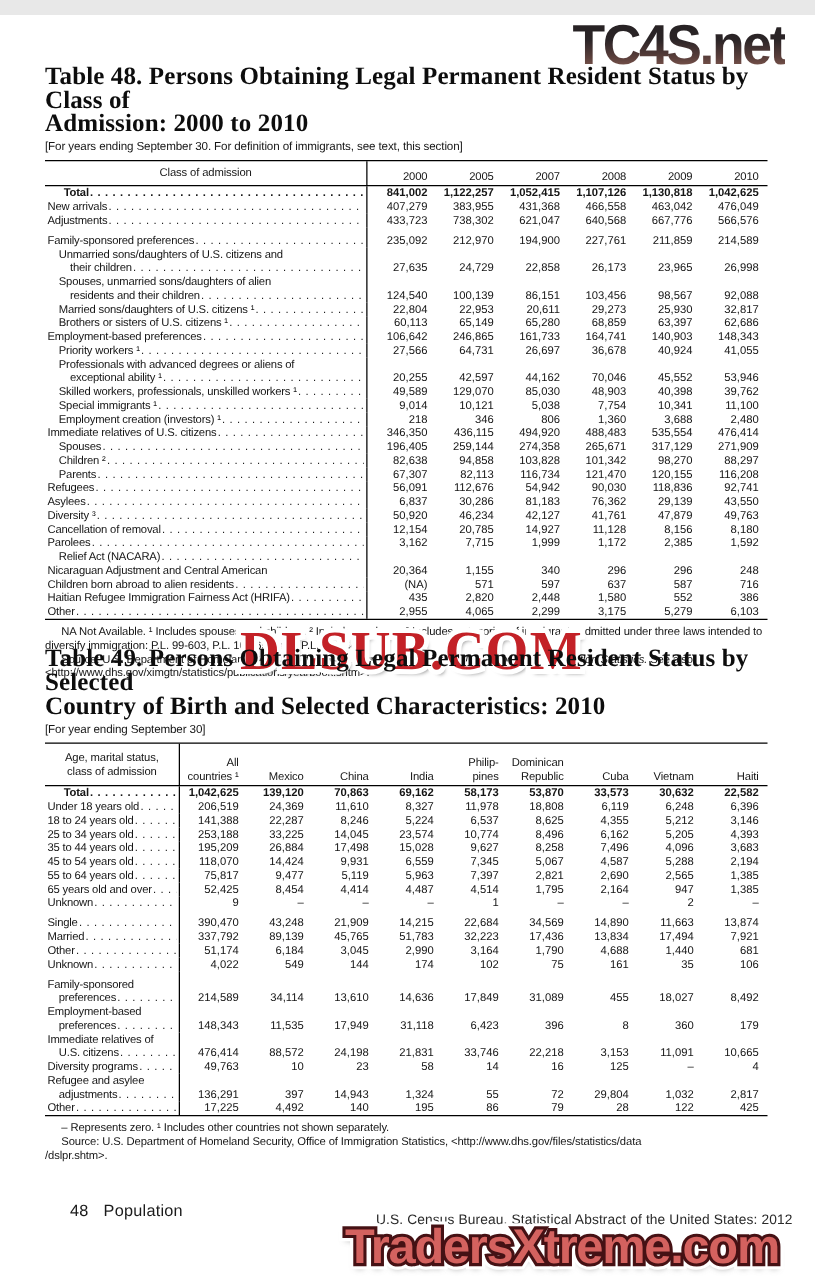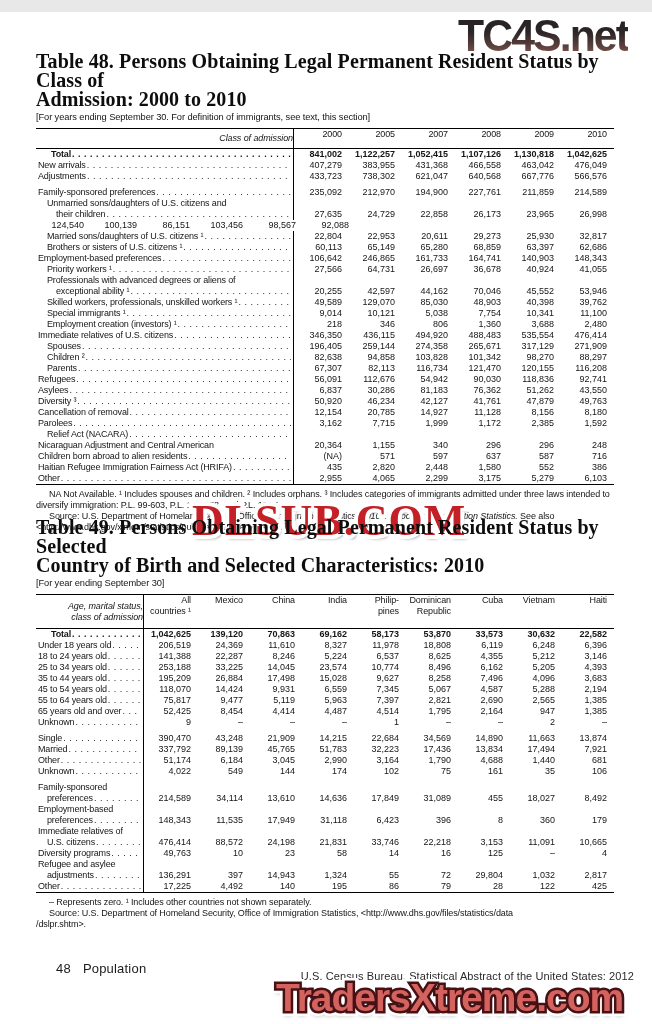--- a/index.html
+++ b/index.html
@@ -14,22 +14,22 @@
   .sec49{top:506px;}
   .tbl-title{
     font-family:"Liberation Serif",serif;font-weight:700;
     font-size:20px;line-height:19px;margin:0;color:#0d0d0d;
     letter-spacing:.1px;
   }
   .bracket{font-size:9.3px;line-height:11px;margin:3px 0 5px 0;letter-spacing:-.1px;}
   
   .dtable{border-top:1.6px solid #000;border-bottom:1.3px solid #000;font-size:9px;line-height:11px;width:100%;}
   .thead{display:flex;border-bottom:1.4px solid #000;align-items:stretch;}
-  .thead .lblcell{display:flex;flex-direction:column;justify-content:center;align-items:flex-end;padding-left:0;font-style:italic;}
-  .thead .vcell{display:flex;flex-direction:column;padding-bottom:1px;}
+  .thead .lblcell{display:flex;flex-direction:column;justify-content:center;align-items:center;padding-left:0;}
+  .thead .vcell{display:flex;flex-direction:column;justify-content:flex-end;padding-bottom:1px;}
   .t48 .thead{height:19px;}
   .t49 .thead{height:33px;}
   .lblcell{border-right:1px solid #000;box-sizing:border-box;padding-left:2px;flex:0 0 auto;overflow:hidden;}
   .vcell{box-sizing:border-box;text-align:right;padding-right:5px;flex:0 0 auto;white-space:nowrap;}
   .t48 .lblcell{width:258px;}
   .t48 .vcell{width:53px;}
   .t49 .lblcell{width:108px;}
   .t49 .vcell{width:52px;}
   .hline{letter-spacing:-.1px;}
   .trow{display:flex;align-items:flex-start;}
@@ -170,20 +170,29 @@
             </div>
           </div>
           <div class="vcell">27,635</div>
           <div class="vcell">24,729</div>
           <div class="vcell">22,858</div>
           <div class="vcell">26,173</div>
           <div class="vcell">23,965</div>
           <div class="vcell">26,998</div>
         </div>
         <div class="trow ind2">
+          <div class="lblcell">
+            <div class="lline">
+              <span class="txt">Spouses, unmarried sons/daughters of alien</span>
+            </div>
+            <div class="lline cont">
+              <span class="txt">residents and their children</span>
+              <span class="dots"></span>
+            </div>
+          </div>
           <div class="vcell">124,540</div>
           <div class="vcell">100,139</div>
           <div class="vcell">86,151</div>
           <div class="vcell">103,456</div>
           <div class="vcell">98,567</div>
           <div class="vcell">92,088</div>
         </div>
         <div class="trow ind2">
           <div class="lblcell">
             <div class="lline">
@@ -373,21 +382,21 @@
           <div class="lblcell">
             <div class="lline">
               <span class="txt">Asylees</span>
               <span class="dots"></span>
             </div>
           </div>
           <div class="vcell">6,837</div>
           <div class="vcell">30,286</div>
           <div class="vcell">81,183</div>
           <div class="vcell">76,362</div>
-          <div class="vcell">51,262</div>
+          <div class="vcell">29,139</div>
           <div class="vcell">43,550</div>
         </div>
         <div class="trow">
           <div class="lblcell">
             <div class="lline">
               <span class="txt">Diversity ³</span>
               <span class="dots"></span>
             </div>
           </div>
           <div class="vcell">50,920</div>

